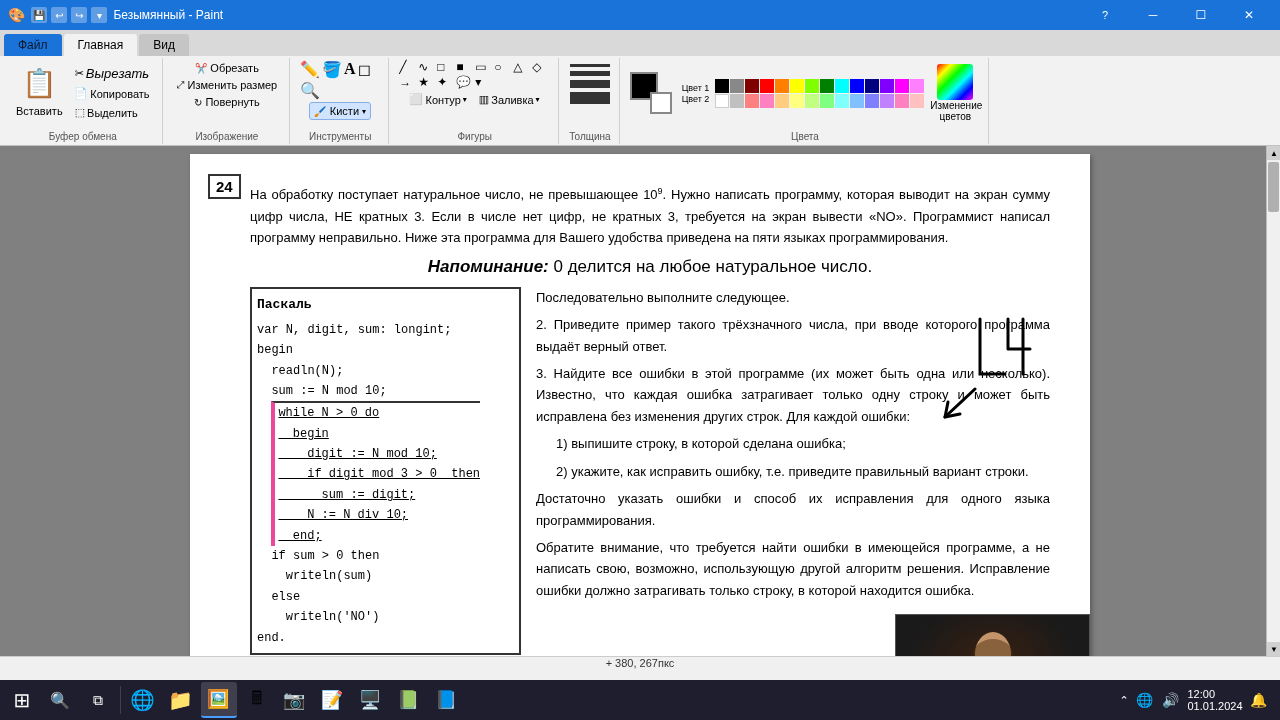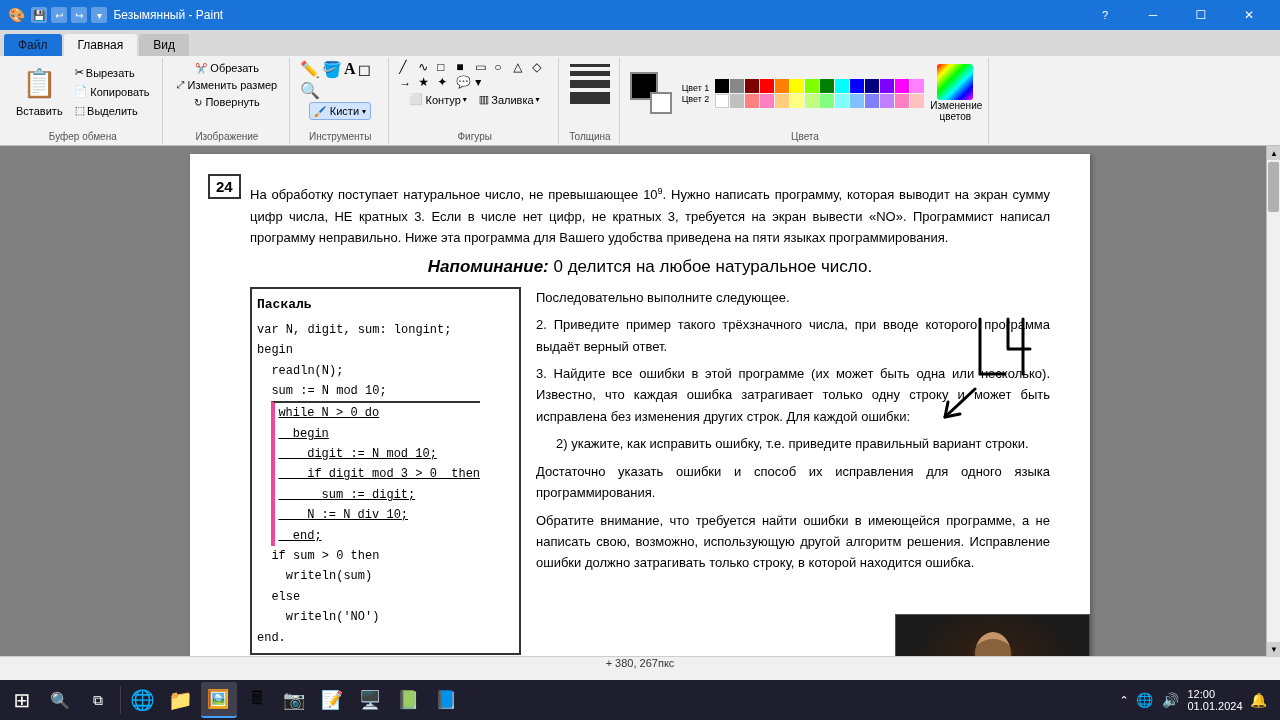--- a/index.html
+++ b/index.html
@@ -97,21 +97,21 @@
 
     <div class="ribbon-group" style="min-width:90px;">
       <div class="ribbon-items" style="flex-direction:row; align-items:flex-start;">
         <div class="ribbon-btn" style="flex-direction:column;">
           <div class="ribbon-btn-icon" style="width:42px;height:42px;font-size:28px;">📋</div>
           <span style="font-size:11px;">Вставить</span>
         </div>
         <div style="display:flex;flex-direction:column;gap:2px;margin-top:4px;">
           <div class="ribbon-btn" style="flex-direction:row; gap:2px;">
             <span style="font-size:11px;">✂</span>
-            <span style="font-size:11px;">Вырезать</span>
+            <span style="font-size:13px;font-style:italic;">Вырезать</span>
           </div>
           <div class="ribbon-btn" style="flex-direction:row; gap:2px;">
             <span style="font-size:11px;">📄</span>
             <span style="font-size:11px;">Копировать</span>
           </div>
           <div class="ribbon-btn" style="flex-direction:row; gap:2px;">
             <span style="font-size:11px;">⬚</span>
             <span style="font-size:11px;">Выделить</span>
           </div>
         </div>
@@ -309,20 +309,21 @@
 
             <path d="M 55 80 L 25 108" stroke="black" stroke-width="3" fill="none" stroke-linecap="round"></path>
             <path d="M 25 108 L 40 105 M 25 108 L 28 93" stroke="black" stroke-width="3" fill="none" stroke-linecap="round"></path>
           </svg>
         </div>
 
         <div class="tasks-text">
           <p>Последовательно выполните следующее.</p>
           <p>2. Приведите пример такого трёхзначного числа, при вводе которого программа выдаёт верный ответ.</p>
           <p>3. Найдите все ошибки в этой программе (их может быть одна или несколько). Известно, что каждая ошибка затрагивает только одну строку и может быть исправлена без изменения других строк. Для каждой ошибки:</p>
+          <p class="indent">1) выпишите строку, в которой сделана ошибка;</p>
           <p class="indent">2) укажите, как исправить ошибку, т.е. приведите правильный вариант строки.</p>
           <p>Достаточно указать ошибки и способ их исправления для одного языка программирования.</p>
           <p>Обратите внимание, что требуется найти ошибки в имеющейся программе, а не написать свою, возможно, использующую другой алгоритм решения. Исправление ошибки должно затрагивать только строку, в которой находится ошибка.</p>
         </div>
       </div>
     </div>
 
 
     <div style="position:absolute; bottom:0; right:0; width:195px; height:120px; background:#1a1a1a; overflow:hidden; border:1px solid #555;">
       <div style="width:100%; height:100%; background: radial-gradient(ellipse at 50% 40%, #3a2010 0%, #1a1a1a 60%); display:flex; align-items:center; justify-content:center;">

